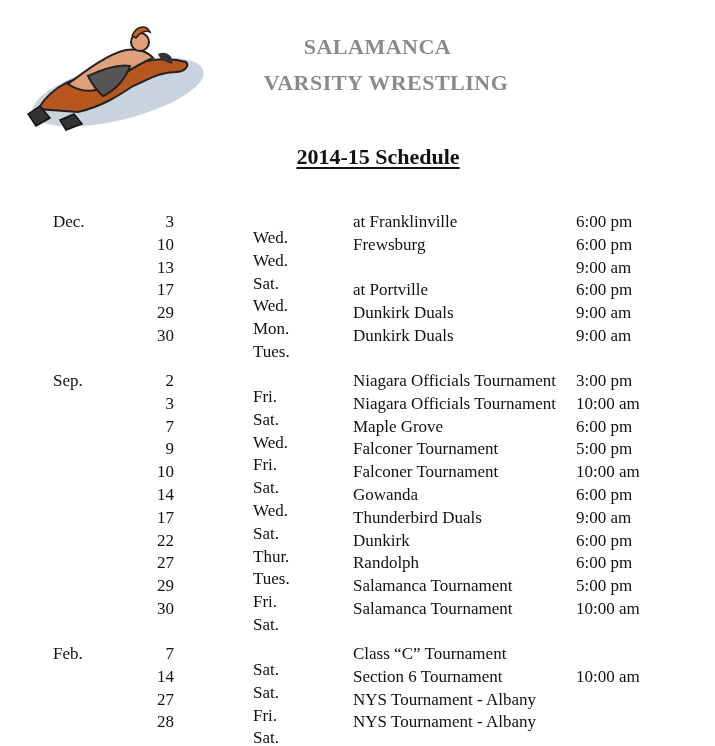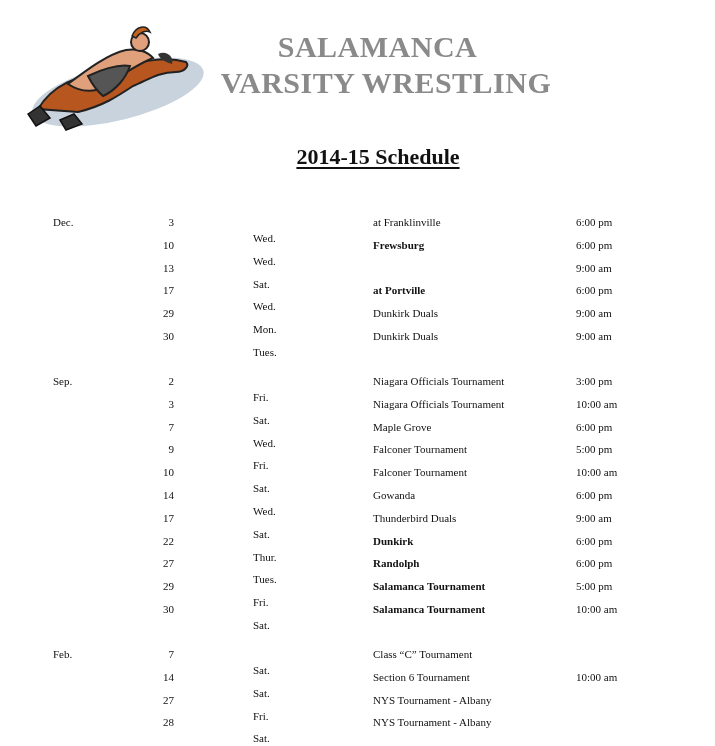--- a/index.html
+++ b/index.html
@@ -1,32 +1,32 @@
 <!DOCTYPE html>
 <html><head>
   <meta charset="utf-8">
   <style>
     html, body { margin: 0; padding: 0; background: #ffffff; }
     body { width: 715px; height: 746px; position: relative; overflow: hidden;
       font-family: "Liberation Serif", "DejaVu Serif", serif; color: #111; }
     .logo { position: absolute; left: 8px; top: 14px; width: 200px; height: 120px; }
     .title { position: absolute; left: 206px; width: 360px; text-align: center;
-      font-weight: bold; color: #8a8a8a; font-size: 30px; line-height: 34px; letter-spacing: 0.5px; }
+      font-weight: bold; color: #8a8a8a; font-size: 22px; line-height: 34px; letter-spacing: 0.5px; }
     .title.l1 { top: 30px; left: 205px; width: 345px; }
     .title.l2 { top: 66px; }
     .subtitle { position: absolute; top: 144px; left: 0; width: 756px; text-align: center;
       font-weight: bold; font-size: 22px; text-decoration: underline; text-underline-offset: 3px; }
     .section { position: absolute; left: 0; width: 715px; }
-    .row { position: relative; height: 22.8px; font-size: 11px; line-height: 22.8px; }
+    .row { position: relative; height: 22.8px; font-size: 17px; line-height: 22.8px; }
     .row span { position: absolute; top: 0; white-space: nowrap; }
     .month { left: 53px; }
     .day { left: 140px; width: 34px; text-align: right; }
     .dow { left: 253px; margin-top: 16px; }
-    .event { left: 373px; }
-    .event.bold { font-weight: bold; }
+    .event { left: 353px; }
+    .event.bold { font-weight: normal; }
     .time { left: 576px; width: 90px; text-align: left; }
   </style>
 </head>
 <body>
 
 <div class="logo">
   <svg width="200" height="120" viewBox="0 0 200 120">
     <ellipse cx="110" cy="78" rx="88" ry="28" fill="#c9d3dd" transform="rotate(-14 110 78)"></ellipse>
     <path d="M30 95 C45 70 70 62 95 58 C120 52 150 40 178 48 C182 52 176 58 168 58 C150 58 140 66 125 72 C110 82 95 92 70 98 Z" fill="#b8561f" stroke="#222" stroke-width="2"></path>
     <path d="M60 70 C80 55 100 40 118 36 C130 34 140 38 145 44 C130 50 115 60 100 70 C90 78 75 80 60 70 Z" fill="#e0a07c" stroke="#222" stroke-width="2"></path>

